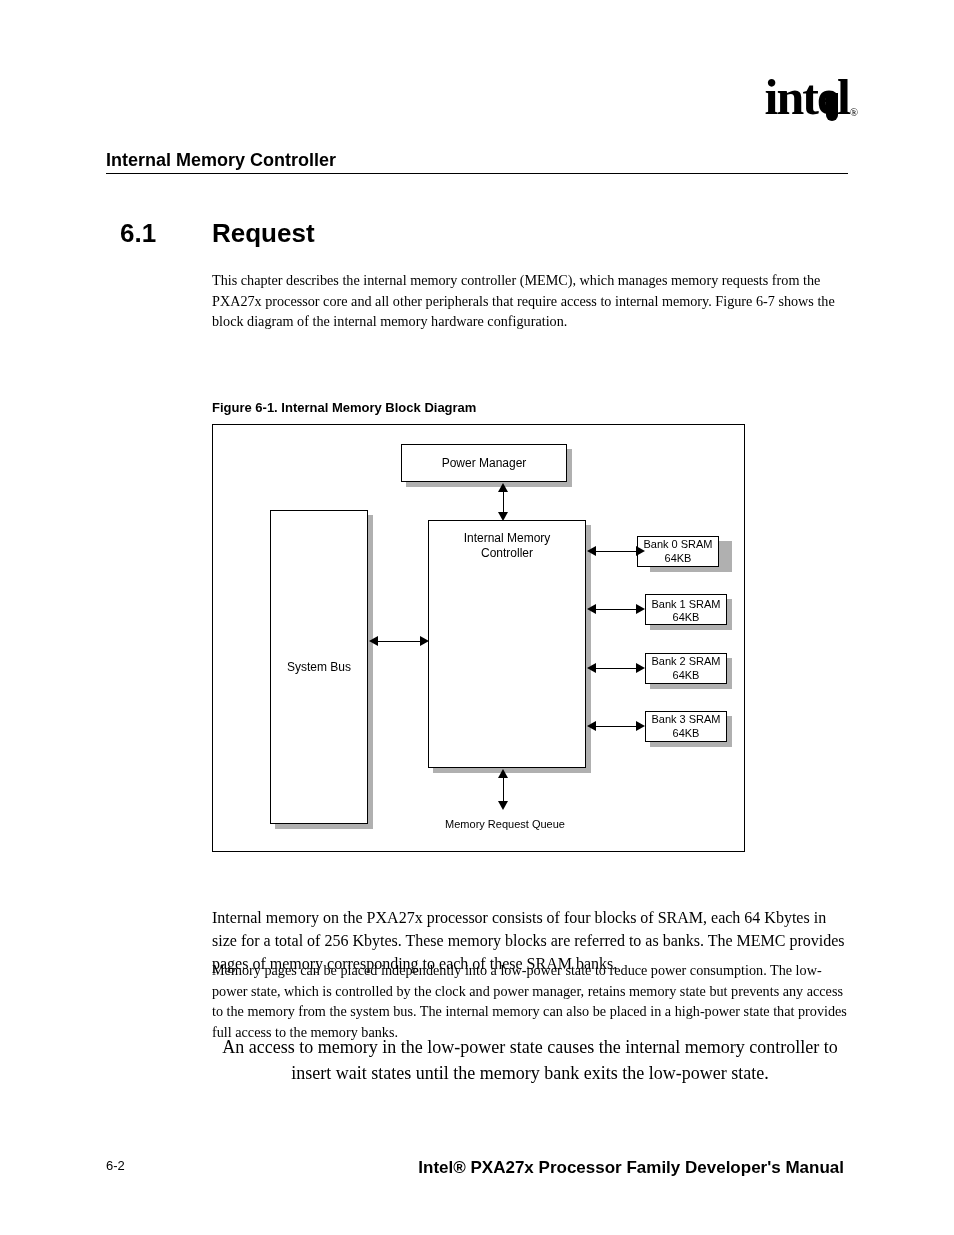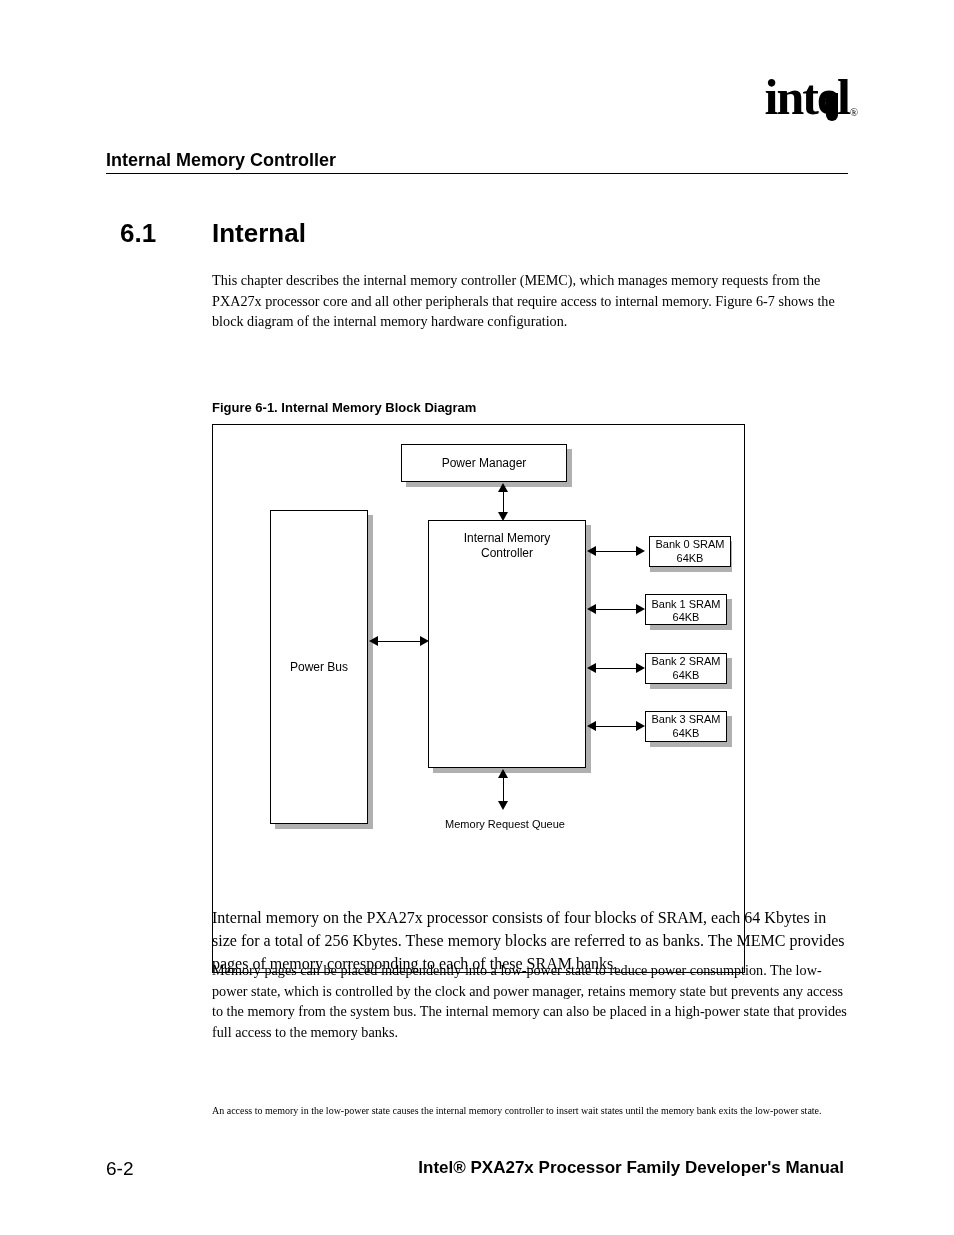--- a/index.html
+++ b/index.html
@@ -14,84 +14,84 @@
   .running { position: absolute; top: 150px; left: 106px; font-size: 18px; font-weight: 700; font-family: Helvetica, Arial, sans-serif; }
   .header-rule { position: absolute; top: 173px; left: 106px; width: 742px; height: 0; border-top: 1.5px solid #000; }
 
   
   .section-num { position: absolute; top: 218px; left: 120px; font-family: Helvetica, Arial, sans-serif; font-weight: 700; font-size: 26px; }
   .section-title { position: absolute; top: 218px; left: 212px; font-family: Helvetica, Arial, sans-serif; font-weight: 700; font-size: 26px; }
   .para1 { position: absolute; top: 270px; left: 212px; width: 636px; font-size: 14.2px; line-height: 1.45; }
   .figcap { position: absolute; top: 400px; left: 212px; font-family: Helvetica, Arial, sans-serif; font-weight: 700; font-size: 13px; }
 
   
-  .diagram { position: absolute; top: 424px; left: 212px; width: 533px; height: 549px; border: 1px solid #000; }
+  .diagram { position: absolute; top: 424px; left: 212px; width: 533px; height: 428px; border: 1px solid #000; }
 
   
   .box { position: absolute; background: #fff; border: 1px solid #000; font-family: Helvetica, Arial, sans-serif; font-size: 12px; display: flex; align-items: center; justify-content: center; text-align: center; line-height: 1.2; }
   .shadow { position: absolute; background: #b0b0b0; }
 
   
   .hline { position: absolute; height: 0; border-top: 1.6px solid #000; }
   .vline { position: absolute; width: 0; border-left: 1.6px solid #000; }
   .ah-left  { position: absolute; width: 0; height: 0; border-top: 5px solid transparent; border-bottom: 5px solid transparent; border-right: 9px solid #000; }
   .ah-right { position: absolute; width: 0; height: 0; border-top: 5px solid transparent; border-bottom: 5px solid transparent; border-left: 9px solid #000; }
   .ah-up    { position: absolute; width: 0; height: 0; border-left: 5px solid transparent; border-right: 5px solid transparent; border-bottom: 9px solid #000; }
   .ah-down  { position: absolute; width: 0; height: 0; border-left: 5px solid transparent; border-right: 5px solid transparent; border-top: 9px solid #000; }
 
   
   .para2 { position: absolute; top: 906px; left: 212px; width: 636px; font-size: 16px; line-height: 1.45; }
   .para3 { position: absolute; top: 960px; left: 212px; width: 636px; font-size: 14.2px; line-height: 1.45; }
-  .para4 { position: absolute; top: 1104px; left: 212px; width: 636px; font-size: 10px; line-height: 1.45; }
+  .para4 { position: absolute; top: 1034px; left: 212px; width: 636px; font-size: 18px; line-height: 1.45; text-align: center; }
 
   
-  .footer-left { position: absolute; top: 1158px; left: 106px; font-size: 19px; font-family: Helvetica, Arial, sans-serif; }
+  .footer-left { position: absolute; top: 1158px; left: 106px; font-size: 13px; font-family: Helvetica, Arial, sans-serif; }
   .footer-right { position: absolute; top: 1158px; right: 110px; font-size: 17px; font-family: Helvetica, Arial, sans-serif; font-weight: 700; }
 
   .small { font-size: 11px; }
 </style>
 </head>
 <body>
 
 <div class="page">
 
   <div class="logo">
     <span>int</span><span class="dot-e"><span>e</span><span class="drop"></span></span><span>l</span>
   </div>
   <div class="reg">®</div>
 
   <div class="running">Internal Memory Controller</div>
   <div class="header-rule"></div>
 
   <div class="section-num">6.1</div>
-  <div class="section-title">Internal</div>
+  <div class="section-title">Request</div>
 
   <div class="para1">This chapter describes the internal memory controller (MEMC), which manages memory requests from the PXA27x processor core and all other peripherals that require access to internal memory. Figure 6-7 shows the block diagram of the internal memory hardware configuration.</div>
 
   <div class="figcap">Figure 6-1. Internal Memory Block Diagram</div>
 
   <div class="diagram">
 
     <div class="shadow" style="left:193px; top:24px; width:166px; height:38px;"></div>
     <div class="box" style="left:188px; top:19px; width:166px; height:38px;">
       <span>Power Manager</span>
     </div>
 
     <div class="shadow" style="left:62px; top:90px; width:98px; height:314px;"></div>
     <div class="box" style="left:57px; top:85px; width:98px; height:314px;">
-      <span style="transform: none;">Power Bus</span>
+      <span style="transform: none;">System Bus</span>
     </div>
 
     <div class="shadow" style="left:220px; top:100px; width:158px; height:248px;"></div>
     <div class="box" style="left:215px; top:95px; width:158px; height:248px; display:block; padding:10px 8px; text-align:center;">
       <div style="line-height:1.25;">Internal Memory Controller</div>
     </div>
 
     <div class="shadow" style="left:437px; top:116px; width:82px; height:31px;"></div>
-    <div class="box small" style="left:436px; top:111px; width:82px; height:31px;">
+    <div class="box small" style="left:424px; top:111px; width:82px; height:31px;">
       <span>Bank 0 SRAM 64KB</span>
     </div>
 
     <div class="shadow" style="left:437px; top:174px; width:82px; height:31px;"></div>
     <div class="box small" style="left:432px; top:169px; width:82px; height:31px;align-items:flex-end;">
       <span>Bank 1 SRAM 64KB</span>
     </div>
 
     <div class="shadow" style="left:437px; top:233px; width:82px; height:31px;"></div>
     <div class="box small" style="left:432px; top:228px; width:82px; height:31px;">

